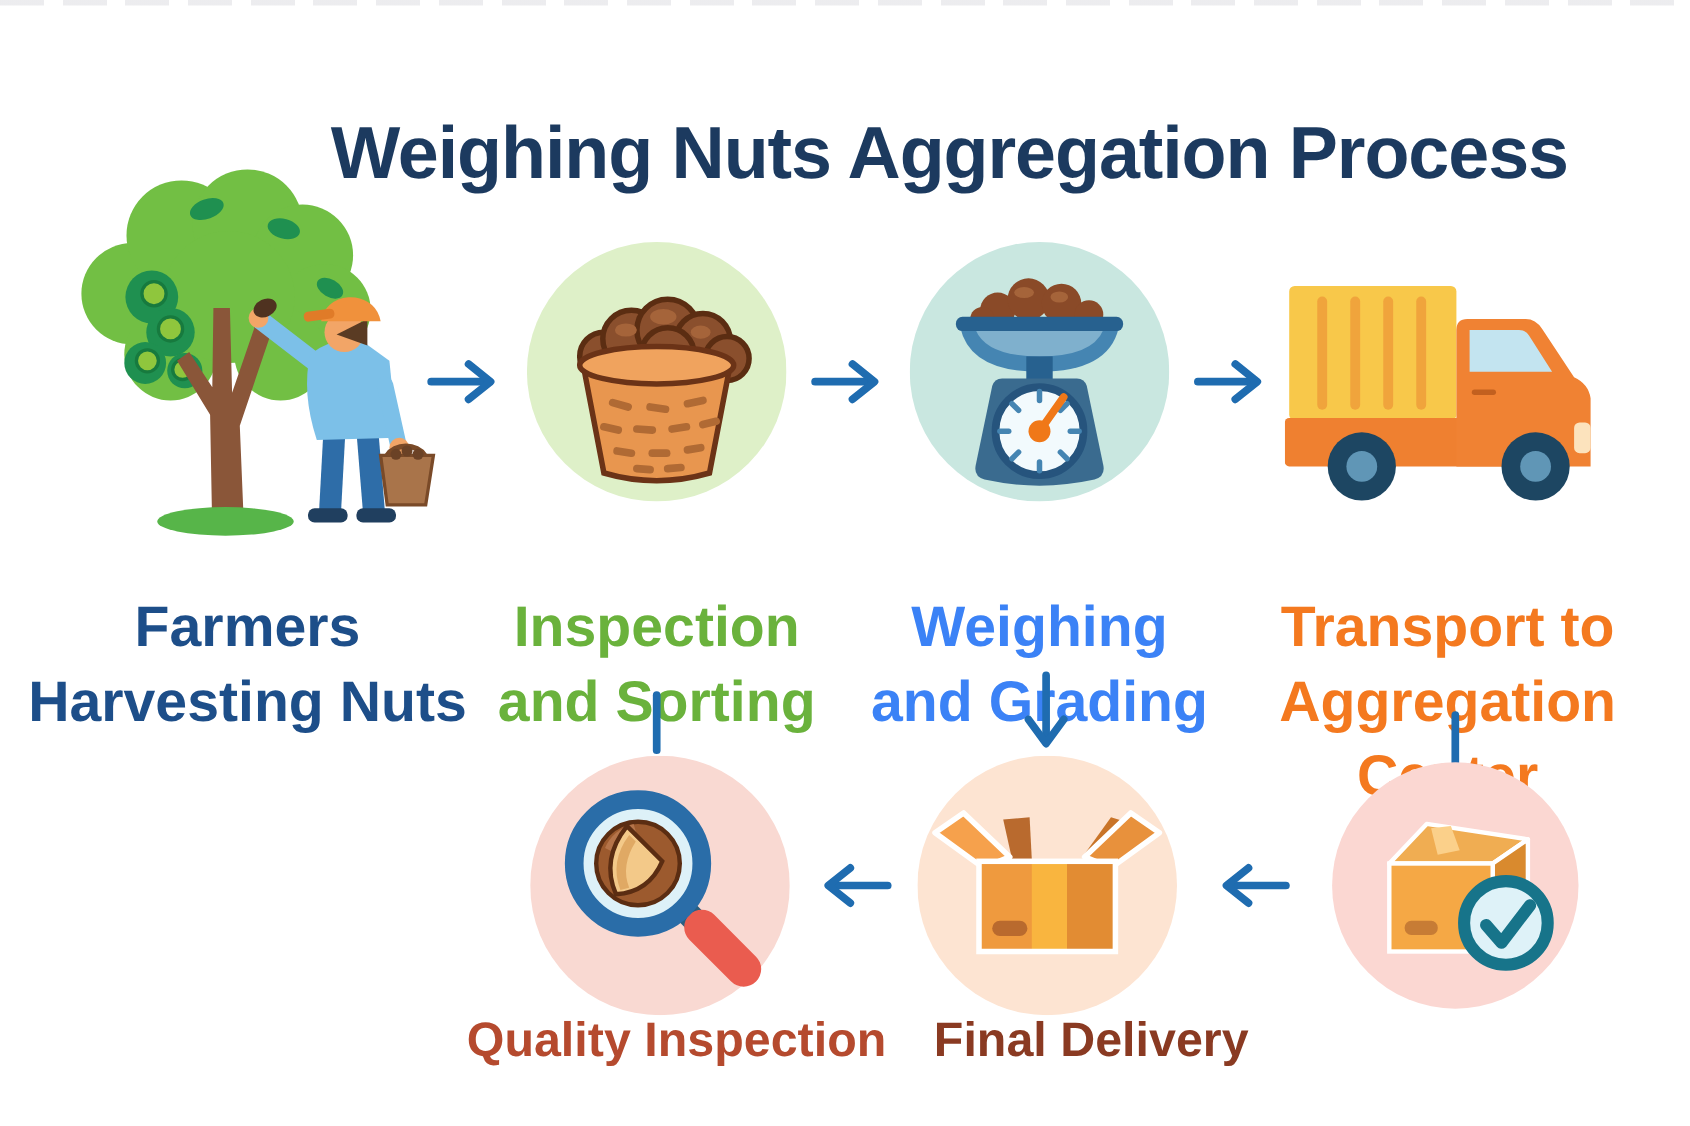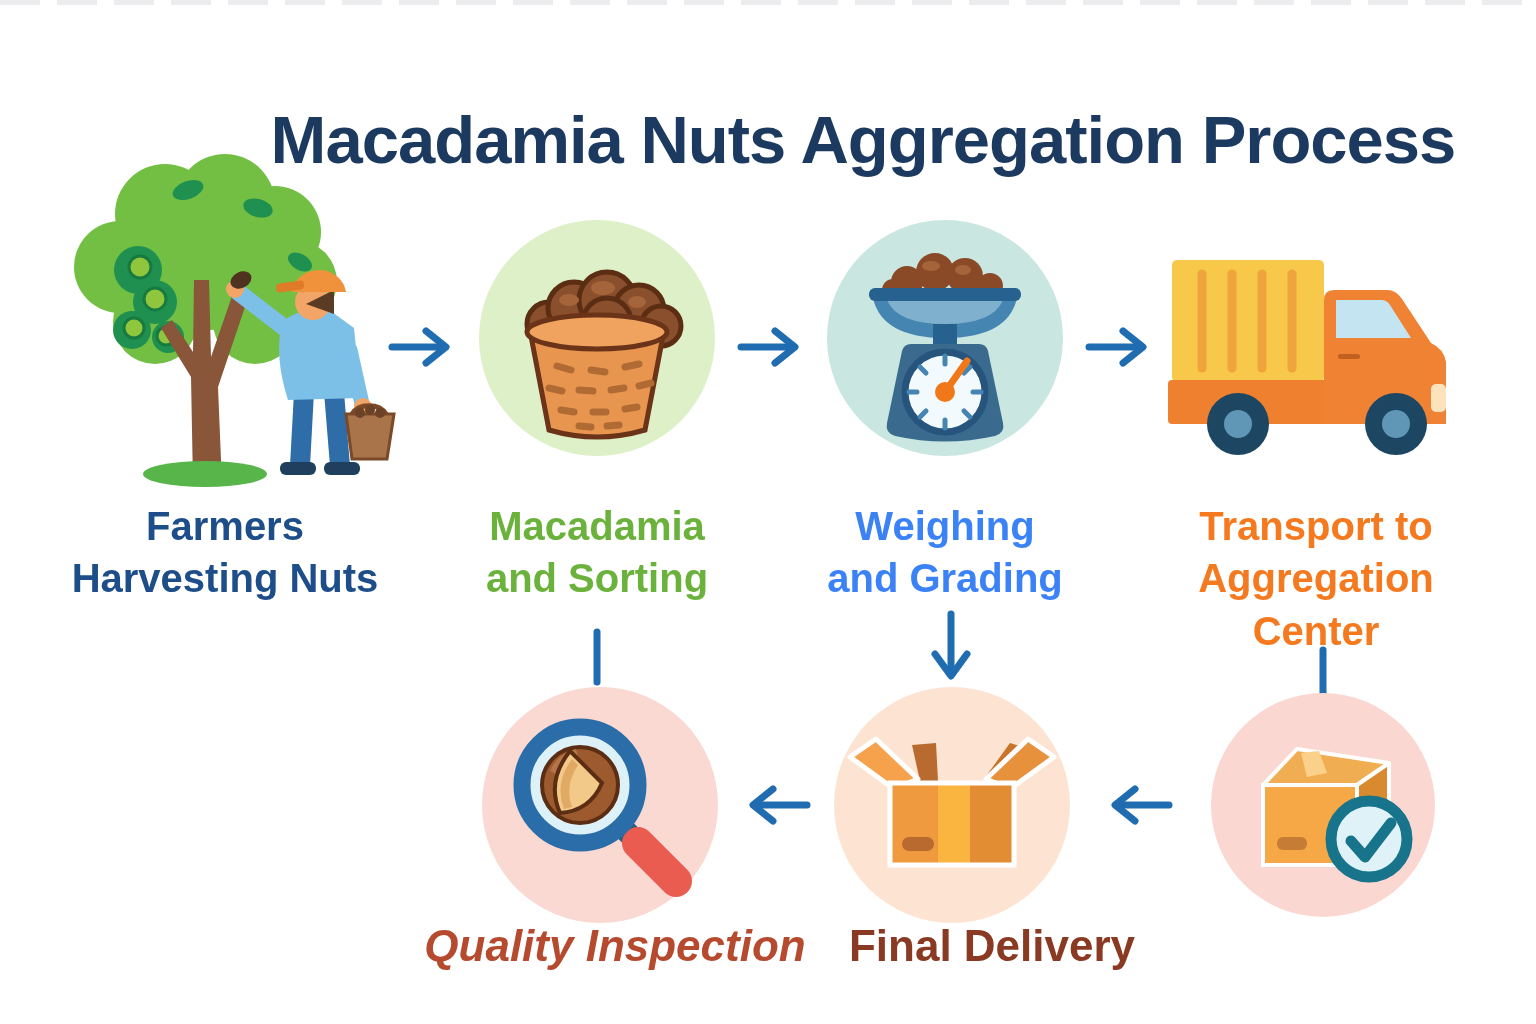--- a/index.html
+++ b/index.html
@@ -15,38 +15,38 @@
   .title{
     position:absolute;top:56px;left:190px;width:1346px;
     text-align:center;font-size:67px;font-weight:700;letter-spacing:-1px;
     color:#1c3a5f;
   }
   .abs{position:absolute;}
   .step-label{
     position:absolute;transform:translateX(-50%);
     text-align:center;font-weight:700;white-space:pre-line;
   }
-  .lbl-top{font-size:40px;line-height:1.31;}
+  .lbl-top{font-size:52px;line-height:1.31;margin-top:36px;}
   .lbl-bottom{font-size:44px;line-height:1.2;}
   .c-farmers{color:#1d4e89;}
   .c-collection{color:#6ab23c;}
   .c-weighing{color:#3b82f6;}
   .c-transport{color:#f4791f;}
-  .c-quality{color:#b54a2e;font-style:italic;}
+  .c-quality{color:#b54a2e;}
   .c-delivery{color:#8a3a22;}
   svg{display:block;}
 </style>
 </head>
 <body>
 
 <div class="canvas">
 
   <div class="top-dashes"></div>
 
-  <h1 class="title">Macadamia Nuts Aggregation Process</h1>
+  <h1 class="title">Weighing Nuts Aggregation Process</h1>
 
   <svg class="abs" style="left:60px;top:152px" width="340" height="350" viewBox="0 0 340 350">
     <g fill="#72bf44">
       <circle cx="60" cy="115" r="46"></circle>
         <circle cx="105" cy="62" r="50"></circle>
       <circle cx="165" cy="52" r="50"></circle>
         <circle cx="215" cy="80" r="46"></circle>
       <circle cx="235" cy="130" r="42"></circle>
         <circle cx="195" cy="170" r="42"></circle>
       <circle cx="95" cy="170" r="42"></circle>
@@ -195,21 +195,21 @@
     <rect x="170" y="96" width="22" height="5" rx="2.5" fill="#c2601f"></rect>
     <rect x="263" y="126" width="15" height="28" rx="5" fill="#fce3bd"></rect>
     <circle cx="70" cy="166" r="31" fill="#1d4662"></circle>
       <circle cx="70" cy="166" r="14" fill="#6096b6"></circle>
     <circle cx="228" cy="166" r="31" fill="#1d4662"></circle>
       <circle cx="228" cy="166" r="14" fill="#6096b6"></circle>
   </svg>
 
   <div class="step-label lbl-top c-farmers" style="left:225px;top:500px">Farmers
 Harvesting Nuts</div>
-  <div class="step-label lbl-top c-collection" style="left:597px;top:500px">Macadamia
+  <div class="step-label lbl-top c-collection" style="left:597px;top:500px">Inspection
 and Sorting</div>
   <div class="step-label lbl-top c-weighing" style="left:945px;top:500px">Weighing
 and Grading</div>
   <div class="step-label lbl-top c-transport" style="left:1316px;top:500px">Transport to
 Aggregation
 Center</div>
 
   <svg class="abs" style="left:591px;top:628px" width="12" height="58" viewBox="0 0 12 58">
     <path d="M6,4 V54" stroke="#1f6cb0" stroke-width="7" stroke-linecap="round" fill="none"></path>
   </svg>

